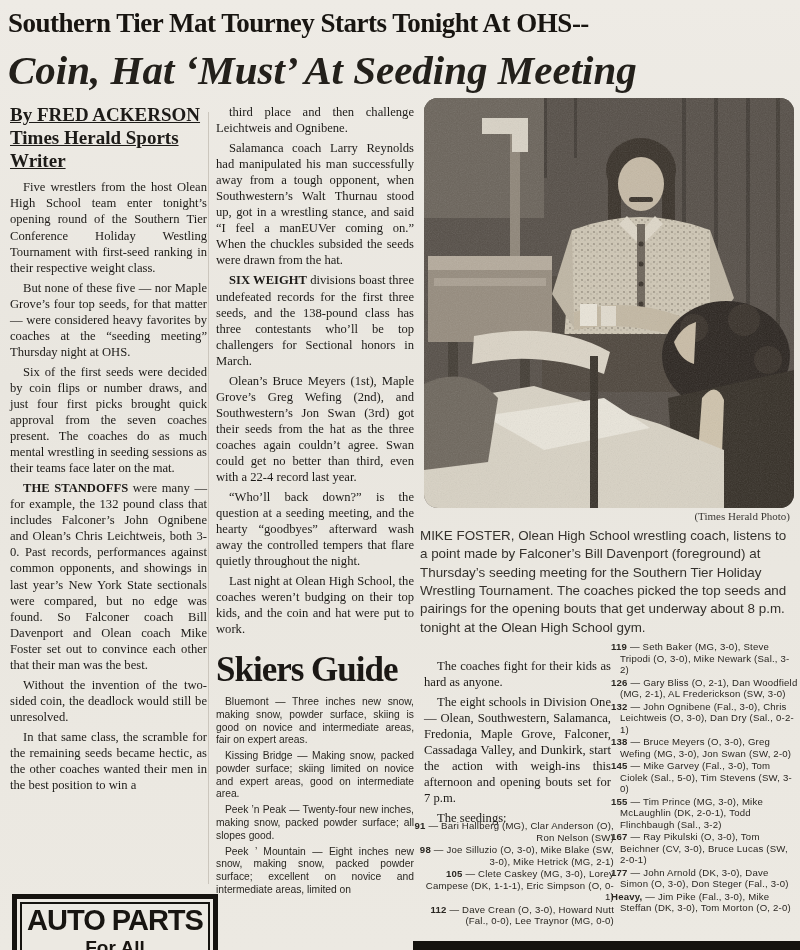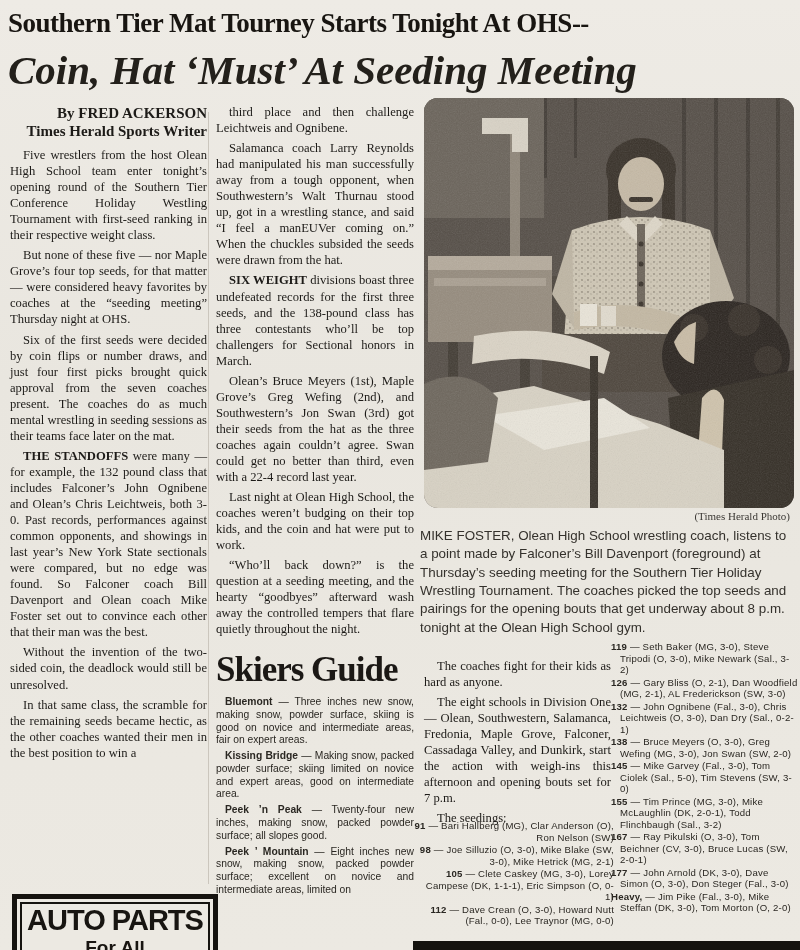--- a/index.html
+++ b/index.html
@@ -12,31 +12,31 @@
   
   .kicker{position:absolute;left:8px;top:8px;width:780px;
           font-size:27px;font-weight:bold;letter-spacing:-0.5px;color:#181511;}
   .headline{position:absolute;left:8px;top:46px;width:784px;
             font-size:41px;font-weight:bold;font-style:italic;letter-spacing:0px;color:#23201b;}
 
   
   .col{position:absolute;text-align:justify;font-size:12.6px;line-height:1.275;}
   #col1{left:10px;top:104px;width:197px;}
   #col2{left:216px;top:104px;width:198px;}
-  .byline{text-align:right;font-weight:bold;font-size:15px;line-height:1.2;margin-bottom:7px;}
+  .byline{text-align:left;font-weight:bold;font-size:19px;line-height:1.2;margin-bottom:7px;text-decoration:underline;}
   .para{margin:0 0 4px 0;text-indent:13px;}
   .para .lead{font-weight:bold;}
   .colrule{position:absolute;left:208px;top:112px;width:1px;height:772px;background:#cbc6bd;}
 
   
   .sg-head{font-size:35px;font-weight:bold;font-style:normal;text-align:left;
            text-indent:0;margin:10px 0 4px 0;letter-spacing:-1px;color:#1b1815;}
   .sg-entry{font-family:"Liberation Sans",sans-serif;font-size:10.3px;line-height:1.24;
             margin:0 0 3px 0;text-indent:9px;text-align:justify;color:#2a2722;}
-  .sg-entry .sg-name{font-weight:bold;}
+  .sg-entry .sg-name{font-weight:normal;}
 
   
   #photo{position:absolute;left:424px;top:98px;width:370px;height:410px;}
   .credit{position:absolute;left:424px;top:510px;width:366px;text-align:right;
           font-family:Liberation Serif, serif;font-size:11px;color:#3b3834;}
   .caption{position:absolute;left:420px;top:527px;width:376px;
            font-family:"Liberation Sans",sans-serif;font-size:13.4px;line-height:1.37;
            color:#34312c;text-align:left;}
 
   
@@ -83,22 +83,22 @@
       </div>
   </div>
 
   <div class="col" id="col2">
     <div>
 
     <p class="para"><span class="lead"></span><span>third place and then challenge Leichtweis and Ognibene.</span></p>
         <p class="para"><span class="lead"></span><span>Salamanca coach Larry Reynolds had manipulated his man successfully away from a tough opponent, when Southwestern’s Walt Thurnau stood up, got in a wrestling stance, and said “I feel a manEUVer coming on.” When the chuckles subsided the seeds were drawn from the hat.</span></p>
         <p class="para"><span class="lead">SIX WEIGHT</span><span> divisions boast three undefeated records for the first three seeds, and the 138-pound class has three contestants who’ll be top challengers for Sectional honors in March.</span></p>
         <p class="para"><span class="lead"></span><span>Olean’s Bruce Meyers (1st), Maple Grove’s Greg Wefing (2nd), and Southwestern’s Jon Swan (3rd) got their seeds from the hat as the three coaches again couldn’t agree. Swan could get no better than third, even with a 22-4 record last year.</span></p>
+        <p class="para"><span class="lead"></span><span>“Who’ll back down?” is the question at a seeding meeting, and the hearty “goodbyes” afterward wash away the controlled tempers that flare quietly throughout the night.</span></p>
         <p class="para"><span class="lead"></span><span>Last night at Olean High School, the coaches weren’t budging on their top kids, and the coin and hat were put to work.</span></p>
-        <p class="para"><span class="lead"></span><span>“Who’ll back down?” is the question at a seeding meeting, and the hearty “goodbyes” afterward wash away the controlled tempers that flare quietly throughout the night.</span></p>
       </div>
     <div class="sg-head">Skiers Guide</div>
     <div>
 
     <p class="sg-entry"><span class="sg-name">Bluemont</span><span> — Three inches new snow, making snow, powder surface, skiing is good on novice and intermediate areas, fair on expert areas.</span></p>
         <p class="sg-entry"><span class="sg-name">Kissing Bridge</span><span> — Making snow, packed powder surface; skiing limited on novice and expert areas, good on intermediate area.</span></p>
         <p class="sg-entry"><span class="sg-name">Peek ’n Peak</span><span> — Twenty-four new inches, making snow, packed powder surface; all slopes good.</span></p>
         <p class="sg-entry"><span class="sg-name">Peek ’ Mountain</span><span> — Eight inches new snow, making snow, packed powder surface; excellent on novice and intermediate areas, limited on</span></p>
       </div>
   </div>

